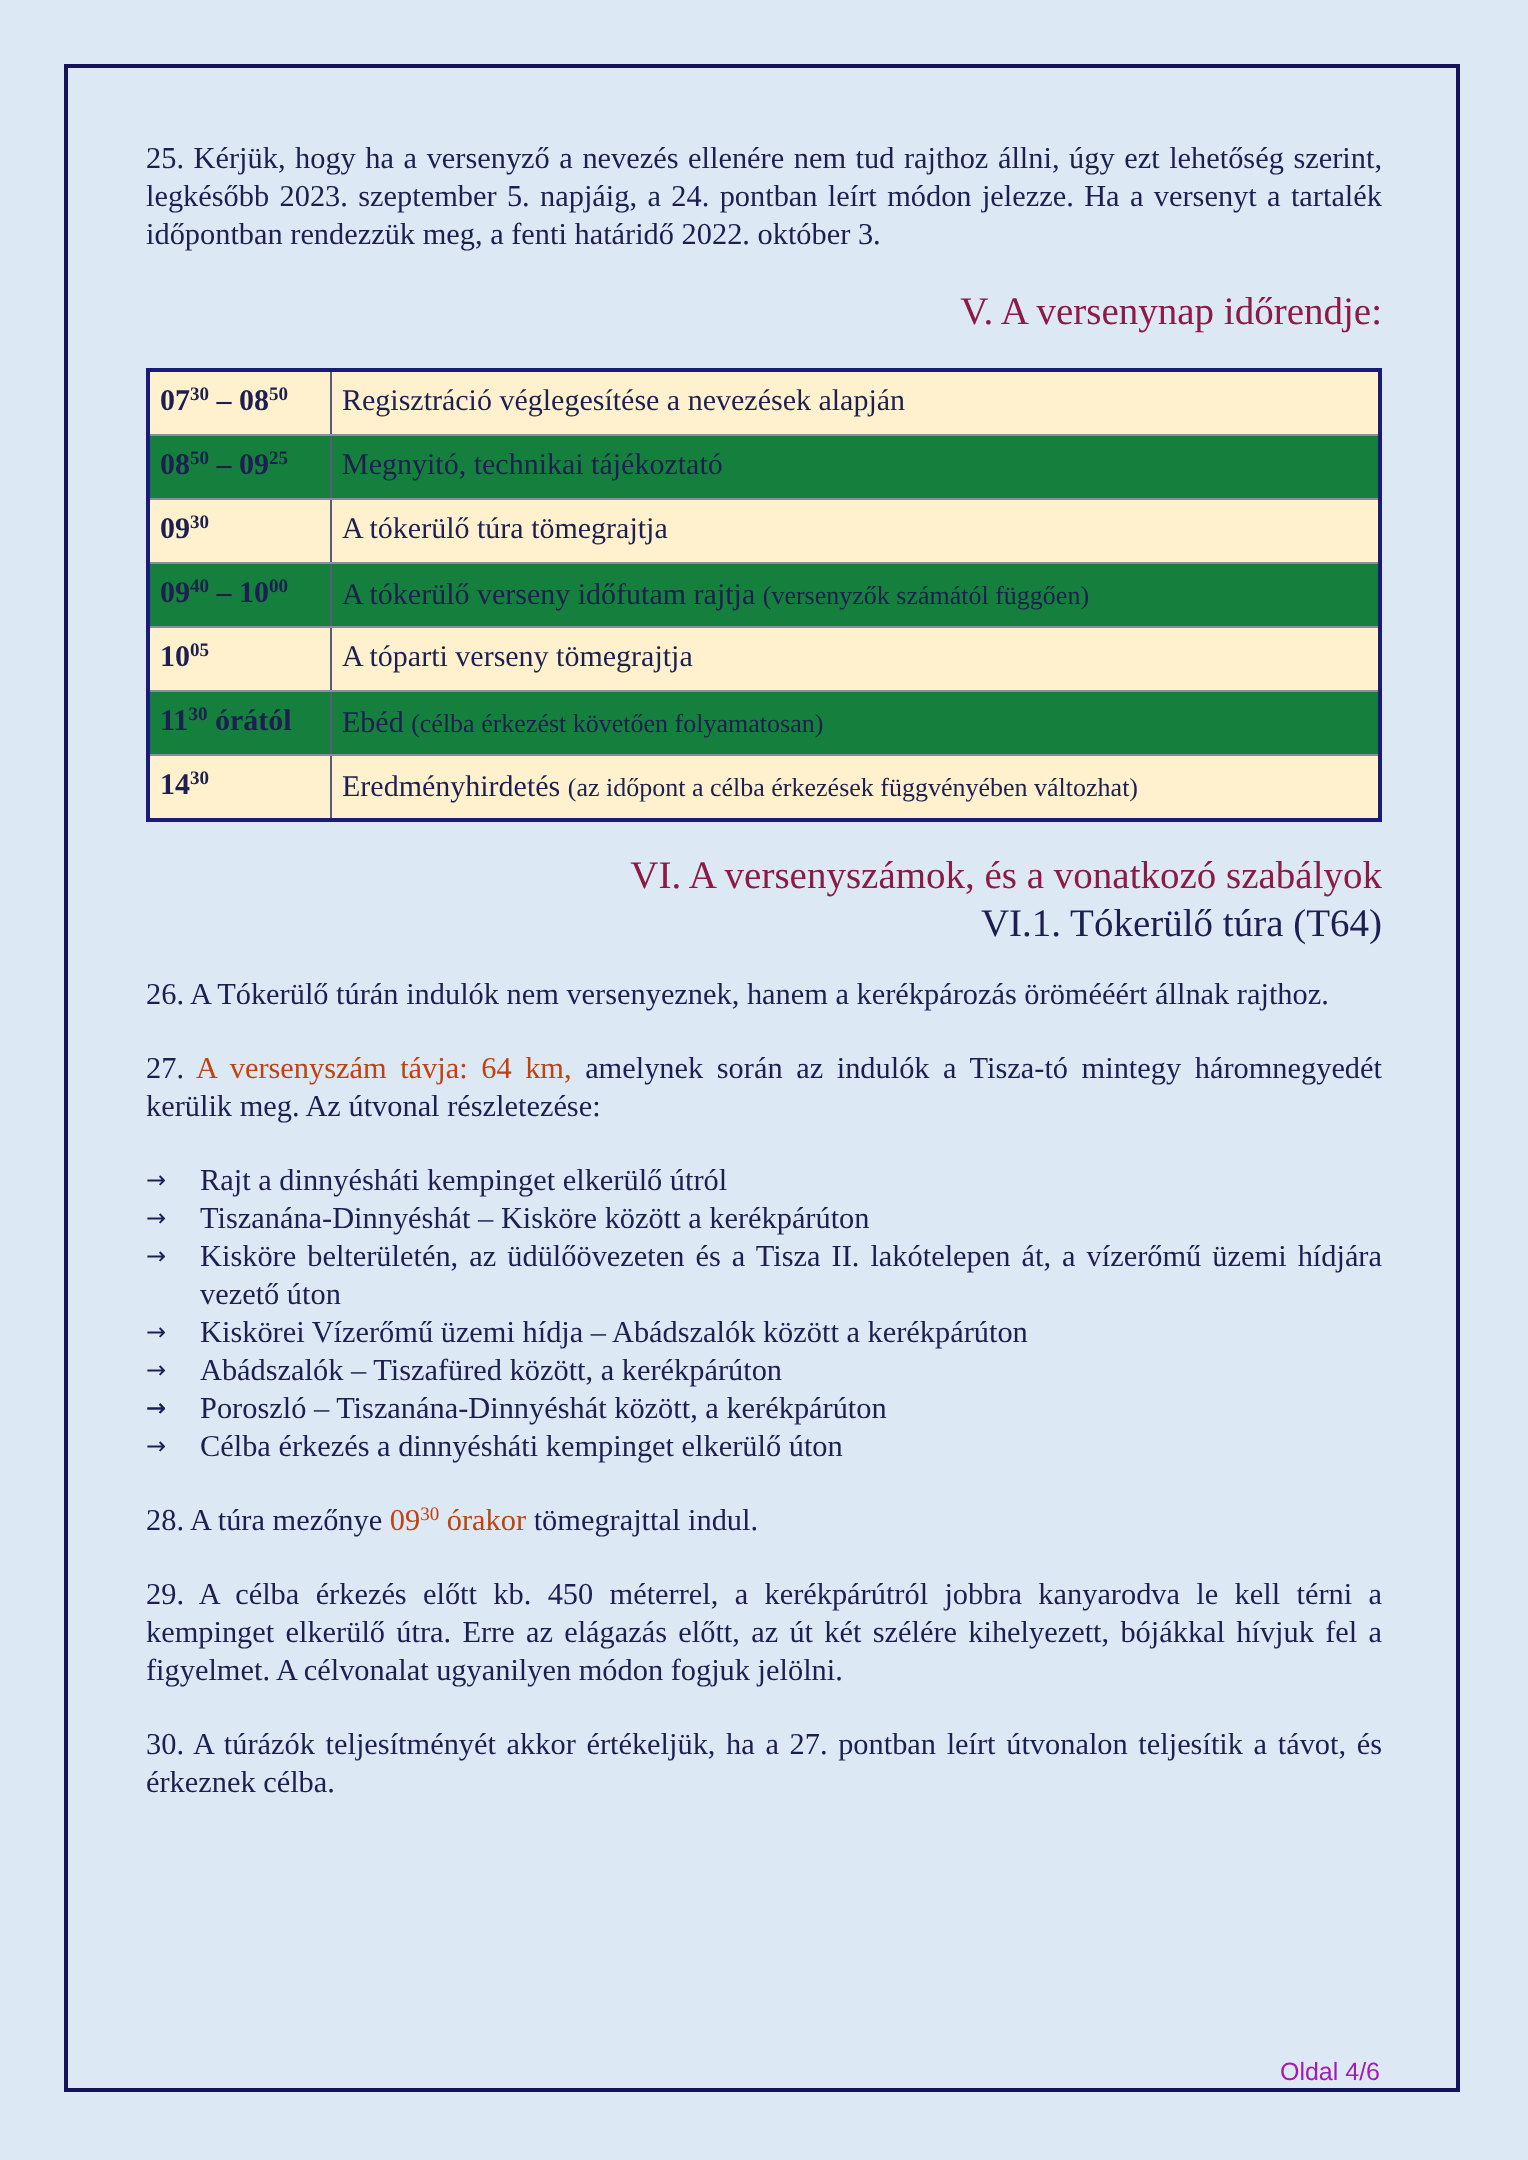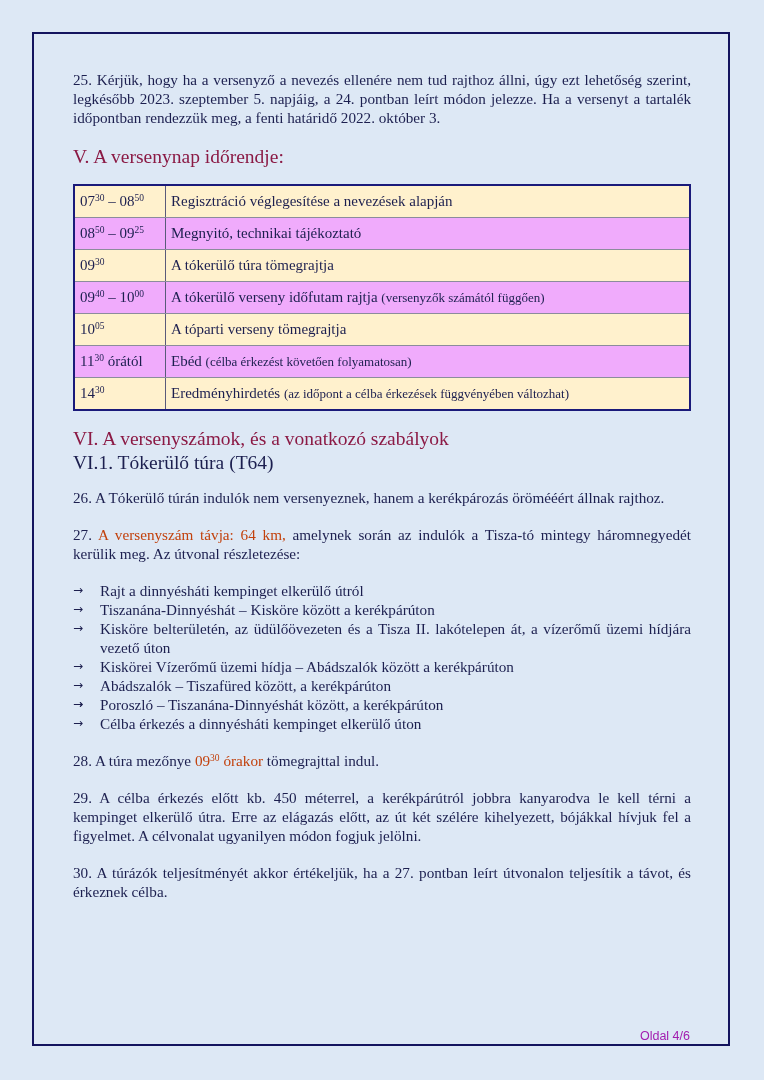--- a/index.html
+++ b/index.html
@@ -23,21 +23,21 @@
       left: 73px; top: 70px;
       width: 618px;
       font-size: 15.2px;
       line-height: 19px;
     }
     p { margin: 0; text-align: justify; }
     .p25 { margin-bottom: 0; }
     h2 {
       font-weight: normal;
       color: #8b1a45;
-      text-align: left;
+      text-align: right;
       font-size: 19.5px;
       margin: 0;
       line-height: 24px;
     }
     .h-schedule { margin-top: 18px; margin-bottom: 15px; }
     .schedule {
       width: 618px;
       border-collapse: collapse;
       border: 2px solid #1a1a7a;
       font-size: 15px;
@@ -45,23 +45,24 @@
     .schedule td {
       height: 31px;
       padding: 0 5px;
       border-bottom: 1px solid #8c8c9c;
       vertical-align: middle;
       white-space: nowrap;
     }
     .schedule td.time {
       width: 80px;
       border-right: 1px solid #5a5a7a;
+      font-weight: bold;
     }
     .schedule tr.peach td { background: #fff1cd; }
-    .schedule tr.green td { background: #f0abfc; margin-left: 41px; }
+    .schedule tr.green td { background: #15803d; margin-left: 41px; }
     .schedule .small { font-size: 13px; }
     sup { font-size: 9.5px; vertical-align: 5px; line-height: 0; }
     .h-vi { margin-top: 16px; }
     .h-vi1 { color: #1c1f4f; margin-bottom: 13px; }
     .gap { margin-top: 18px; }
     .accent { color: #c2410c; }
     ul.route {
       list-style: none; margin: 18px 0 0 0; padding: 0;
     }
     ul.route li {

